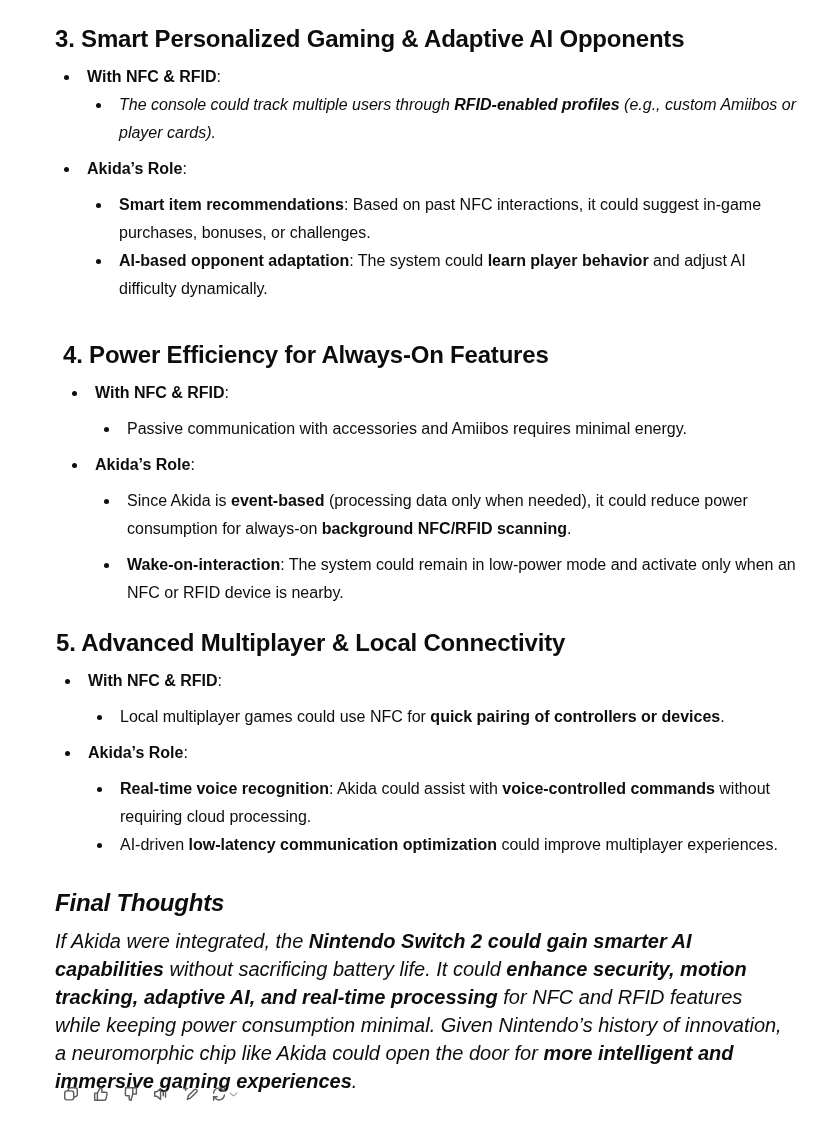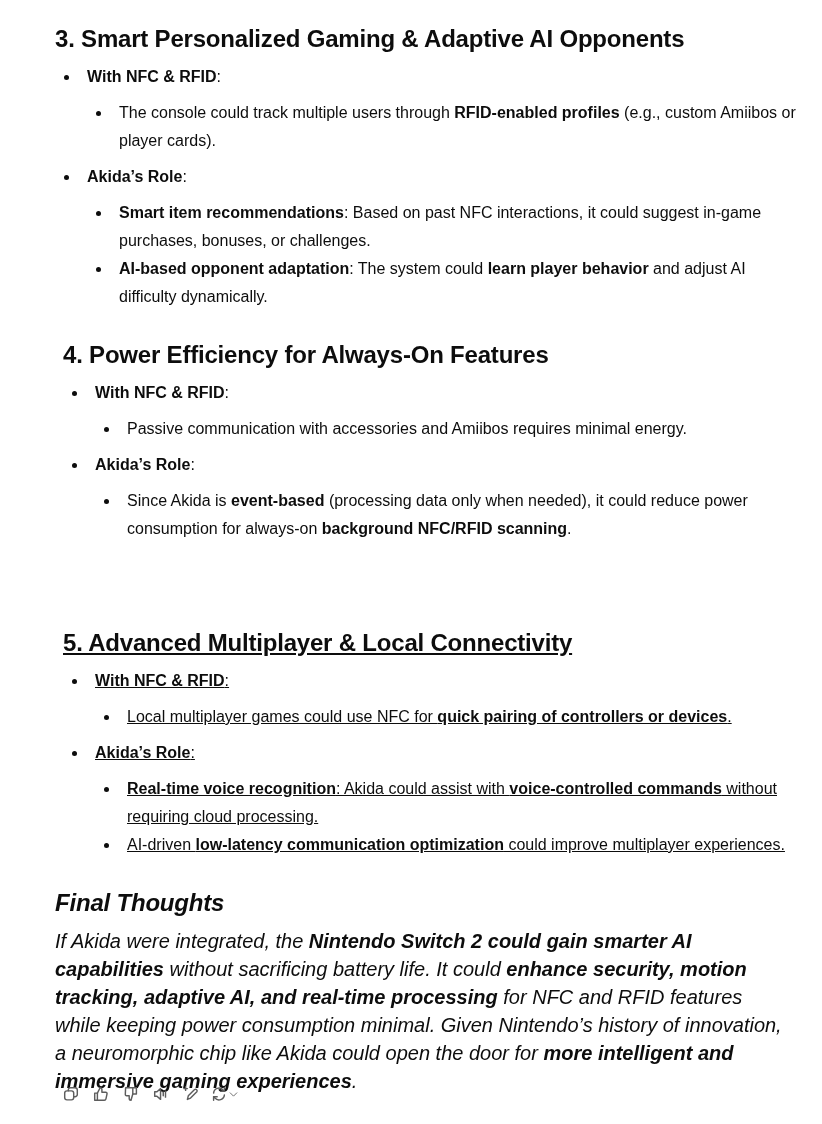--- a/index.html
+++ b/index.html
@@ -20,21 +20,21 @@
 </style>
 </head>
 <body>
 
 <div class="content">
 
   <div class="sec" style="position:absolute;top:25px;left:0;width:745px;">
     <h3>3. Smart Personalized Gaming &amp; Adaptive AI Opponents</h3>
     <ul class="l1" style="margin-top:10px;">
       <li style="margin-bottom:8px;"><b>With NFC &amp; RFID</b>:
-        <ul class="l2" style="margin-top:8px;">
+        <ul class="l2" style="margin-top:0;font-style:italic;">
           <li><span>The console could track multiple users through </span><b>RFID-enabled profiles</b><span> (e.g., custom Amiibos or player cards).</span></li>
         </ul>
       </li>
       <li><b>Akida’s Role</b>:
         <ul class="l2" style="margin-top:8px;">
           <li><b>Smart item recommendations</b><span>: Based on past NFC interactions, it could suggest in-game purchases, bonuses, or challenges.</span></li>
           <li style="margin-bottom:8px;"><b>AI-based opponent adaptation</b><span>: The system could </span><b>learn player behavior</b><span> and adjust AI difficulty dynamically.</span></li>
         </ul>
       </li>
     </ul>
@@ -44,26 +44,27 @@
     <h3>4. Power Efficiency for Always-On Features</h3>
     <ul class="l1" style="margin-top:10px;">
       <li style="margin-bottom:8px;"><b>With NFC &amp; RFID</b>:
         <ul class="l2" style="margin-top:8px;">
           <li><span>Passive communication with accessories and Amiibos requires minimal energy.</span></li>
         </ul>
       </li>
       <li><b>Akida’s Role</b>:
         <ul class="l2" style="margin-top:8px;">
           <li style="margin-bottom:8px;"><span>Since Akida is </span><b>event-based</b><span> (processing data only when needed), it could reduce power consumption for always-on </span><b>background NFC/RFID scanning</b><span>.</span></li>
+          <li><b>Wake-on-interaction</b><span>: The system could remain in low-power mode and activate only when an NFC or RFID device is nearby.</span></li>
         </ul>
       </li>
     </ul>
   </div>
 
-  <div class="sec" style="position:absolute;top:629px;left:8px;width:745px;text-decoration:underline;">
+  <div class="sec" style="position:absolute;top:629px;left:1px;width:745px;">
     <h3>5. Advanced Multiplayer &amp; Local Connectivity</h3>
     <ul class="l1" style="margin-top:10px;">
       <li style="margin-bottom:8px;"><b>With NFC &amp; RFID</b>:
         <ul class="l2" style="margin-top:8px;">
           <li><span>Local multiplayer games could use NFC for </span><b>quick pairing of controllers or devices</b><span>.</span></li>
         </ul>
       </li>
       <li><b>Akida’s Role</b>:
         <ul class="l2" style="margin-top:8px;">
           <li><b>Real-time voice recognition</b><span>: Akida could assist with </span><b>voice-controlled commands</b><span> without requiring cloud processing.</span></li>

